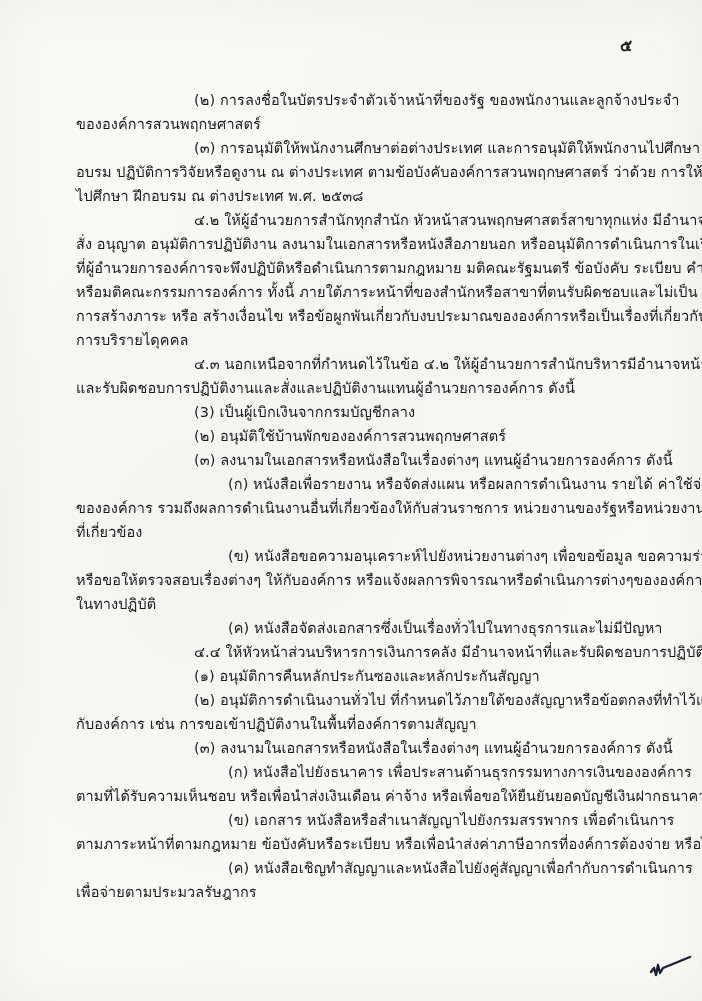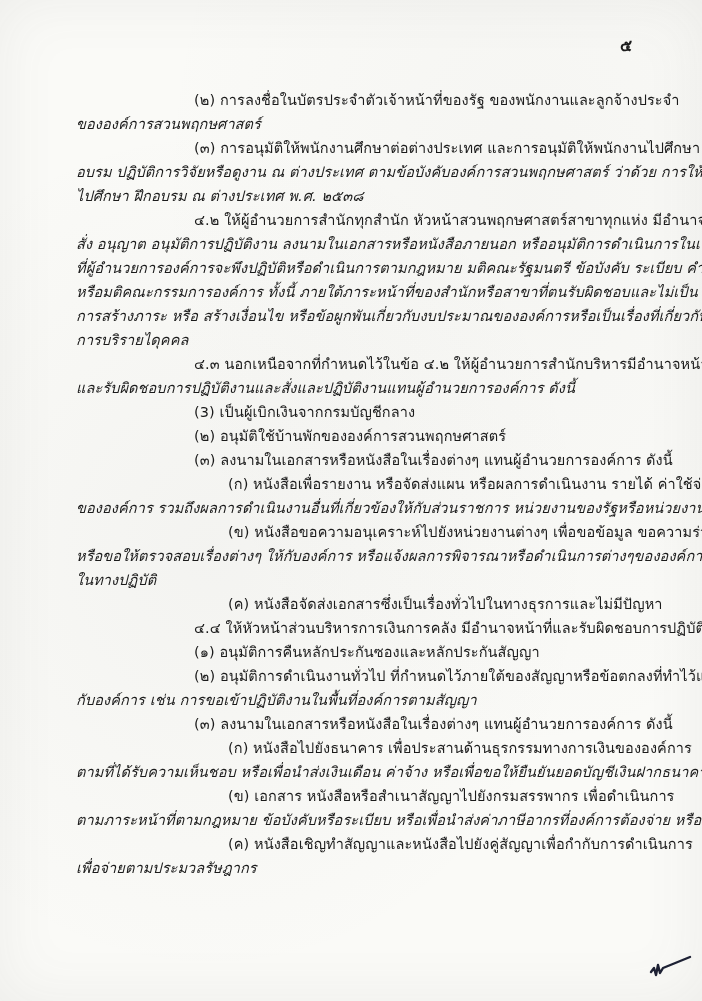--- a/index.html
+++ b/index.html
@@ -35,21 +35,21 @@
     left: 76px;
     width: 600px;
   }
   .line {
     white-space: nowrap;
     height: 24px;
     line-height: 24px;
     font-size: 14.5px;
     letter-spacing: 0.1px;
   }
-  .line.l0 { padding-left: 0; font-style: italic; }
+  .line.l0 { padding-left: 0; }
   .line.l1 { padding-left: 118px; }
   .line.l2 { padding-left: 152px; }
   .hand-mark {
     position: absolute;
     top: 948px;
     left: 646px;
     width: 50px;
     height: 38px;
   }
 </style>
@@ -72,20 +72,21 @@
       <div class="line l0">หรือมติคณะกรรมการองค์การ ทั้งนี้ ภายใต้ภาระหน้าที่ของสำนักหรือสาขาที่ตนรับผิดชอบและไม่เป็น</div>
       <div class="line l0">การสร้างภาระ หรือ สร้างเงื่อนไข หรือข้อผูกพันเกี่ยวกับงบประมาณขององค์การหรือเป็นเรื่องที่เกี่ยวกับ</div>
       <div class="line l0">การบริรายไดุคคล</div>
       <div class="line l1">๔.๓ นอกเหนือจากที่กำหนดไว้ในข้อ ๔.๒ ให้ผู้อำนวยการสำนักบริหารมีอำนาจหน้าที่</div>
       <div class="line l0">และรับผิดชอบการปฏิบัติงานและสั่งและปฏิบัติงานแทนผู้อำนวยการองค์การ ดังนี้</div>
       <div class="line l1">(3) เป็นผู้เบิกเงินจากกรมบัญชีกลาง</div>
       <div class="line l1">(๒) อนุมัติใช้บ้านพักขององค์การสวนพฤกษศาสตร์</div>
       <div class="line l1">(๓) ลงนามในเอกสารหรือหนังสือในเรื่องต่างๆ แทนผู้อำนวยการองค์การ ดังนี้</div>
       <div class="line l2">(ก) หนังสือเพื่อรายงาน หรือจัดส่งแผน หรือผลการดำเนินงาน รายได้ ค่าใช้จ่าย</div>
       <div class="line l0">ขององค์การ รวมถึงผลการดำเนินงานอื่นที่เกี่ยวข้องให้กับส่วนราชการ หน่วยงานของรัฐหรือหน่วยงานอื่นๆ</div>
+      <div class="line l0">ที่เกี่ยวข้อง</div>
       <div class="line l2">(ข) หนังสือขอความอนุเคราะห์ไปยังหน่วยงานต่างๆ เพื่อขอข้อมูล ขอความร่วมมือ</div>
       <div class="line l0">หรือขอให้ตรวจสอบเรื่องต่างๆ ให้กับองค์การ หรือแจ้งผลการพิจารณาหรือดำเนินการต่างๆขององค์การ</div>
       <div class="line l0">ในทางปฏิบัติ</div>
       <div class="line l2">(ค) หนังสือจัดส่งเอกสารซึ่งเป็นเรื่องทั่วไปในทางธุรการและไม่มีปัญหา</div>
       <div class="line l1">๔.๔ ให้หัวหน้าส่วนบริหารการเงินการคลัง มีอำนาจหน้าที่และรับผิดชอบการปฏิบัติงานและ</div>
       <div class="line l1">(๑) อนุมัติการคืนหลักประกันซองและหลักประกันสัญญา</div>
       <div class="line l1">(๒) อนุมัติการดำเนินงานทั่วไป ที่กำหนดไว้ภายใต้ของสัญญาหรือข้อตกลงที่ทำไว้แล้ว</div>
       <div class="line l0">กับองค์การ เช่น การขอเข้าปฏิบัติงานในพื้นที่องค์การตามสัญญา</div>
       <div class="line l1">(๓) ลงนามในเอกสารหรือหนังสือในเรื่องต่างๆ แทนผู้อำนวยการองค์การ ดังนี้</div>
       <div class="line l2">(ก) หนังสือไปยังธนาคาร เพื่อประสานด้านธุรกรรมทางการเงินขององค์การ</div>

